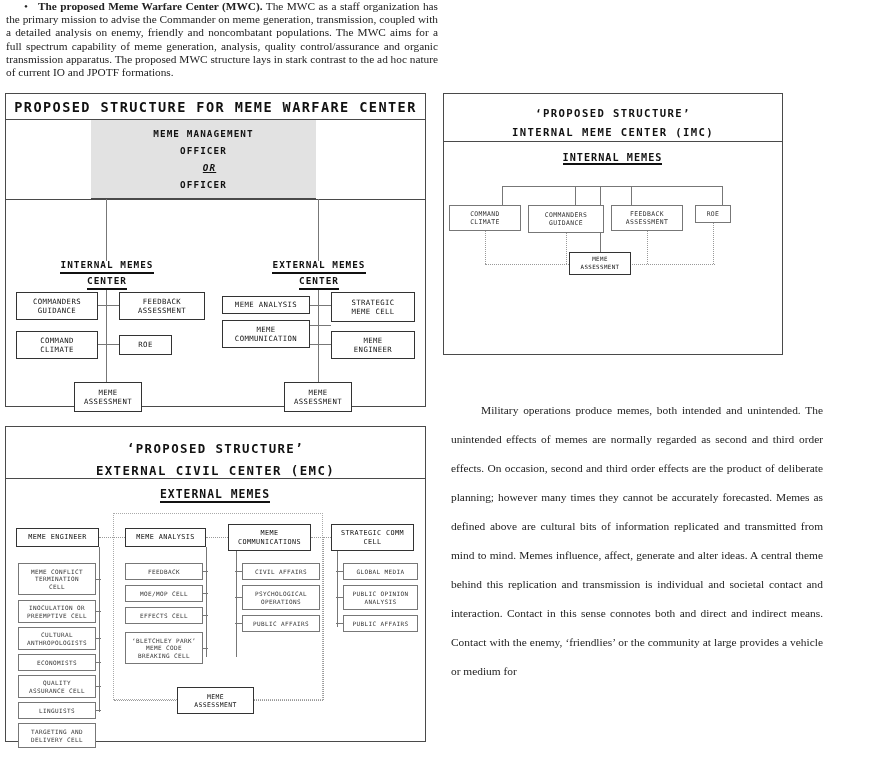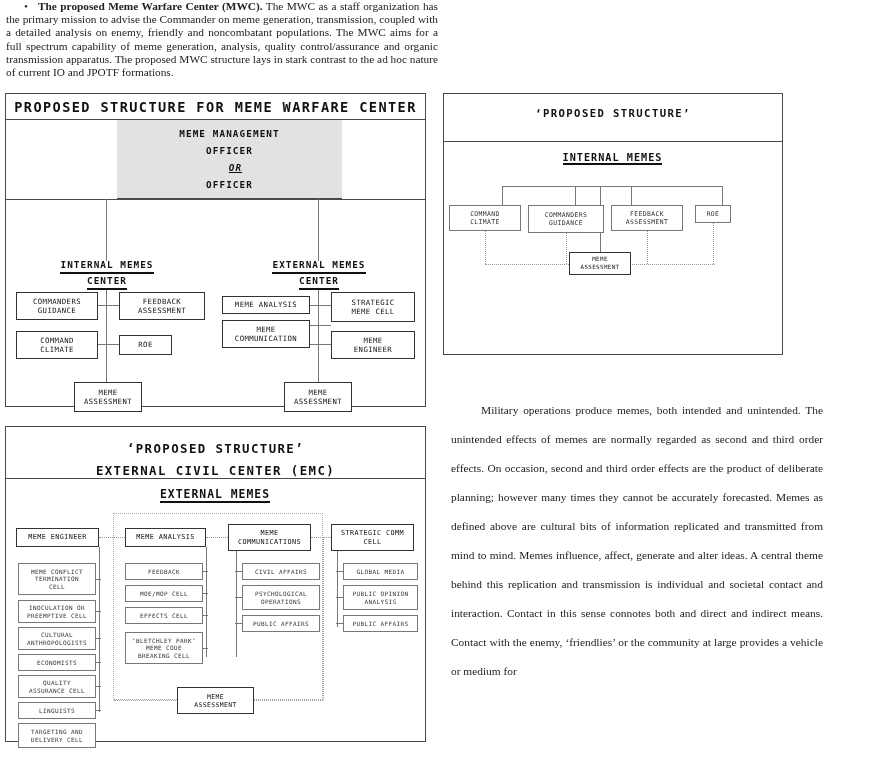--- a/index.html
+++ b/index.html
@@ -117,21 +117,21 @@
     z-index: 2;
   }
   .center-heading span { border-bottom: 2px solid #111; display: inline-block; }
 
   
   #mwc-frame { left: 5px; top: 93px; width: 421px; height: 314px; }
   #mwc-title { height: 26px; line-height: 26px; font-size: 13.6px; }
   #mwc-body  { height: 286px; }
   #mwc-exec-block {
     position: absolute;
-    left: 111px; top: 0px; width: 225px; height: 79px;
+    left: 85px; top: 0px; width: 225px; height: 79px;
     background: #e2e2e2;
     border-bottom: 1.2px solid #4a4a4a;
     box-sizing: border-box;
     font-family: "DejaVu Sans Mono", monospace;
     font-weight: bold;
     font-size: 9.3px;
     letter-spacing: 1.1px;
     text-align: center;
     color: #111;
     padding-top: 5px;
@@ -254,20 +254,21 @@
     <div class="node thick" style="left:278px; top:262px; width:68px; height:30px; font-size:7.3px;">
       <div style="white-space:pre-line">MEME
 ASSESSMENT</div>
     </div>
   </div>
 </div>
 
 <div class="diagram-frame" id="imc-frame">
   <div class="diagram-title-band" id="imc-title">
     <div>‘PROPOSED STRUCTURE’</div>
+    <div>INTERNAL MEME CENTER (IMC)</div>
   </div>
   <div class="diagram-body" id="imc-body">
 
     <div class="center-heading" style="left:0px; top:10px; width:337px; font-size:10.2px;">
       <span>INTERNAL MEMES</span>
     </div>
 
     <div class="ln h" style="left:58px; top:44px; width:220px;"></div>
     <div class="ln v" style="left:58px;  top:44px; height:20px;"></div>
     <div class="ln v" style="left:131px; top:44px; height:20px;"></div>

